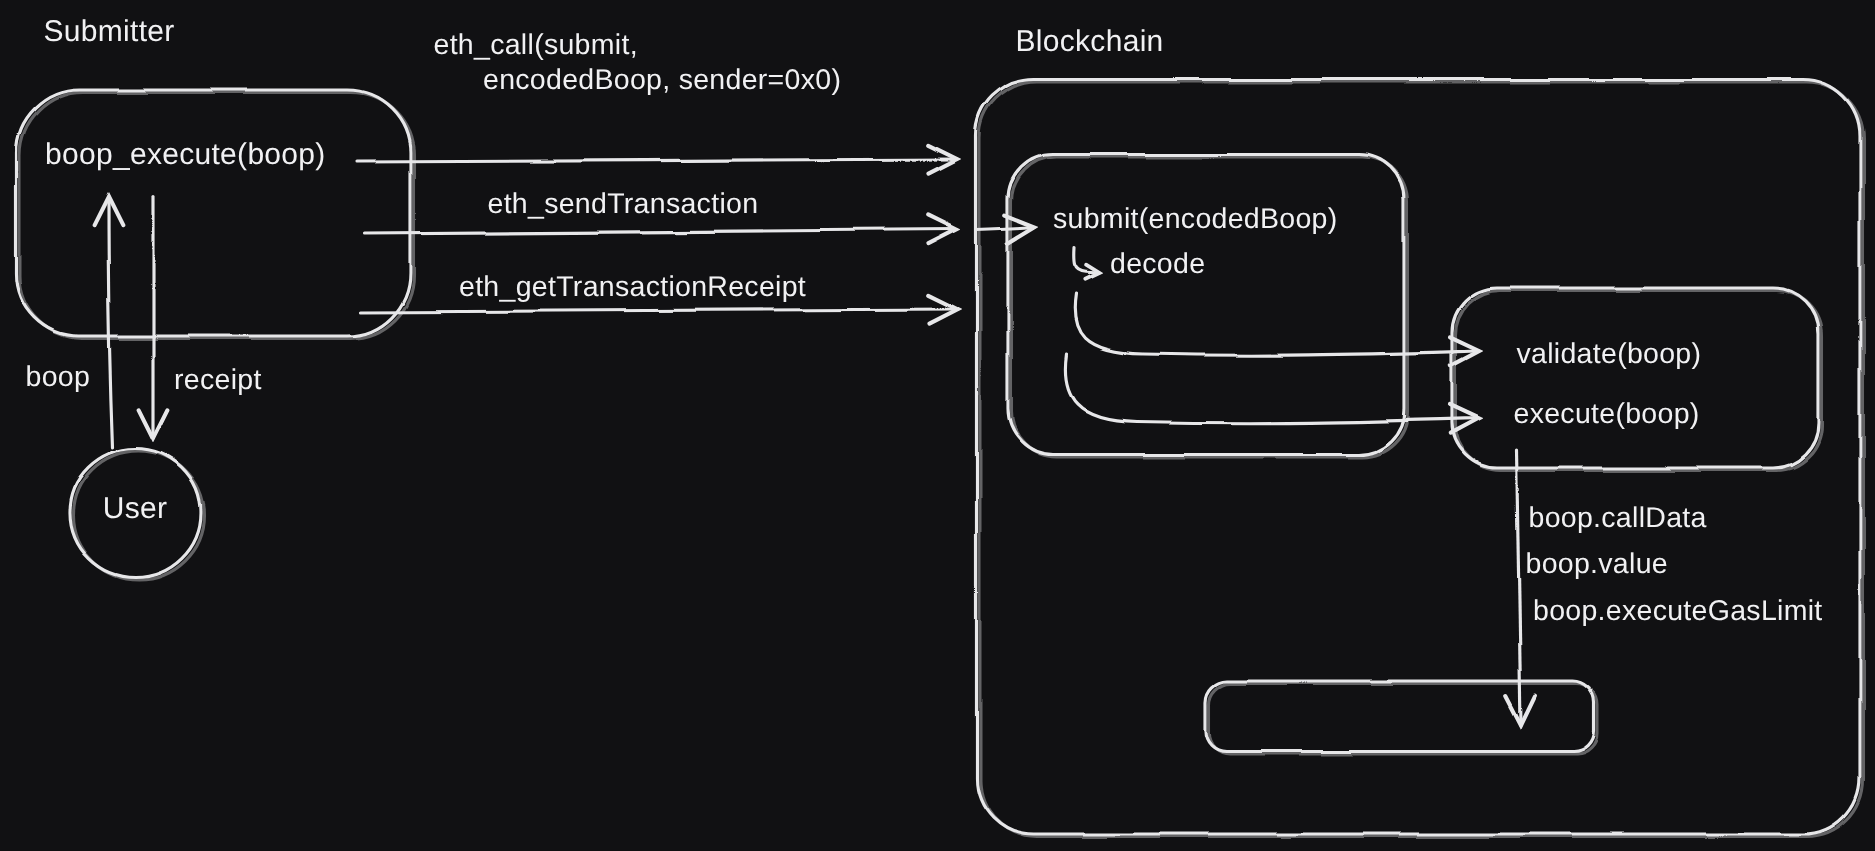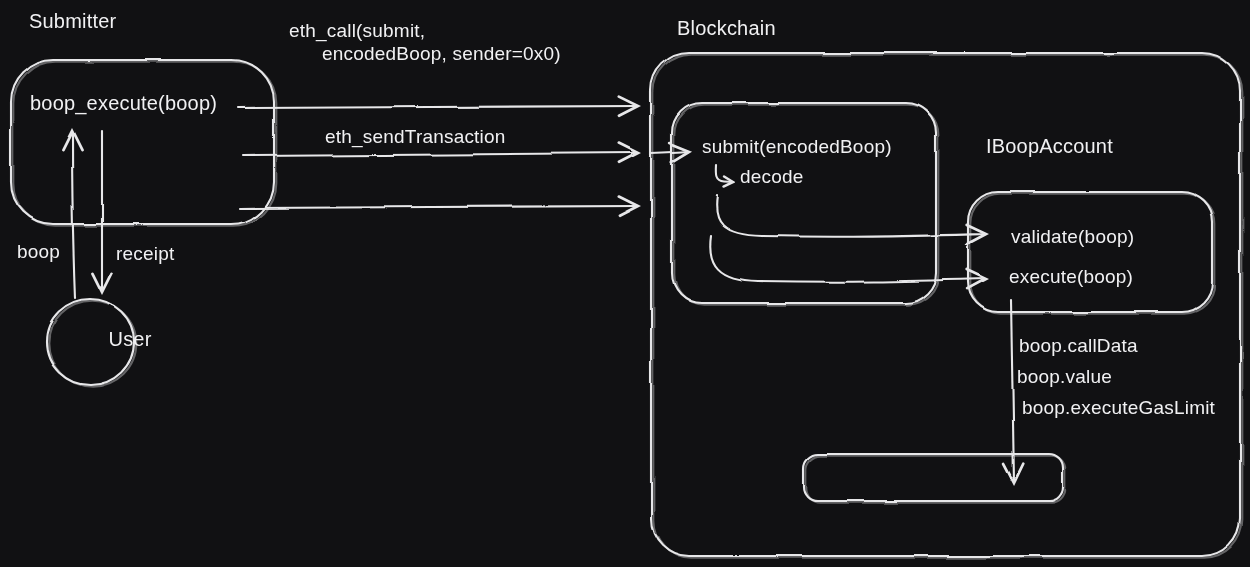--- a/index.html
+++ b/index.html
@@ -3,21 +3,21 @@
 <meta charset="utf-8">
 <style>
   html,body{margin:0;padding:0;background:#111113;}
   .canvas{position:relative;width:1250px;height:567px;background:#111113;overflow:hidden;
           font-family:"DejaVu Sans", sans-serif;color:#f1f1f3;}
   .lines{position:absolute;left:0;top:0;width:1250px;height:567px;}
   .lbl{position:absolute;white-space:pre;line-height:1.12;color:#f1f1f3;
        font-family:Liberation Sans, sans-serif;letter-spacing:0.2px;}
   .fs20{font-size:20px;}
   .fs19{font-size:19px;}
-  .center{text-align:center;padding-left:40px;}
+  .center{text-align:center;}
 </style>
 </head>
 <body>
 
 <div class="canvas">
 
   <svg class="lines" viewBox="0 0 1250 567" xmlns="http://www.w3.org/2000/svg">
     <defs>
       <filter id="rough" x="-5%" y="-5%" width="110%" height="110%">
         <feTurbulence type="fractalNoise" baseFrequency="0.016" numOctaves="2" seed="7" result="n"></feTurbulence>
@@ -61,26 +61,26 @@
       <path d="M716 165 C715.5 174 715 181 724 181.5 L733 182" marker-end="url(#ahs)"></path>
     </g>
   </svg>
 
   <div class="lbl fs20" style="left:29px;top:10px">Submitter</div>
   <div class="lbl fs20" style="left:30px;top:92px">boop_execute(boop)</div>
 
   <div class="lbl fs19" style="left:289px;top:20px">eth_call(submit,</div>
   <div class="lbl fs19" style="left:322px;top:43px">encodedBoop, sender=0x0)</div>
   <div class="lbl fs19" style="left:325px;top:126px">eth_sendTransaction</div>
+  <div class="lbl fs19" style="left:306px;top:181px">eth_getTransactionReceipt</div>
 
   <div class="lbl fs20" style="left:677px;top:17px">Blockchain</div>
   <div class="lbl fs19" style="left:702px;top:136px">submit(encodedBoop)</div>
   <div class="lbl fs19" style="left:740px;top:166px">decode</div>
 
-  <div class="lbl fs20" style="left:986px;top:135px">IBoopAccount</div>
   <div class="lbl fs19" style="left:1011px;top:226px">validate(boop)</div>
   <div class="lbl fs19" style="left:1019px;top:335px">boop.callData</div>
 
   <div class="lbl fs19" style="left:1009px;top:266px">execute(boop)</div>
   <div class="lbl fs19" style="left:1017px;top:366px">boop.value</div>
   <div class="lbl fs19" style="left:1022px;top:397px">boop.executeGasLimit</div>
 
 
   <div class="lbl fs20 center" style="left:46px;top:328px;width:88px">User</div>
   <div class="lbl fs19" style="left:17px;top:241px">boop</div>

